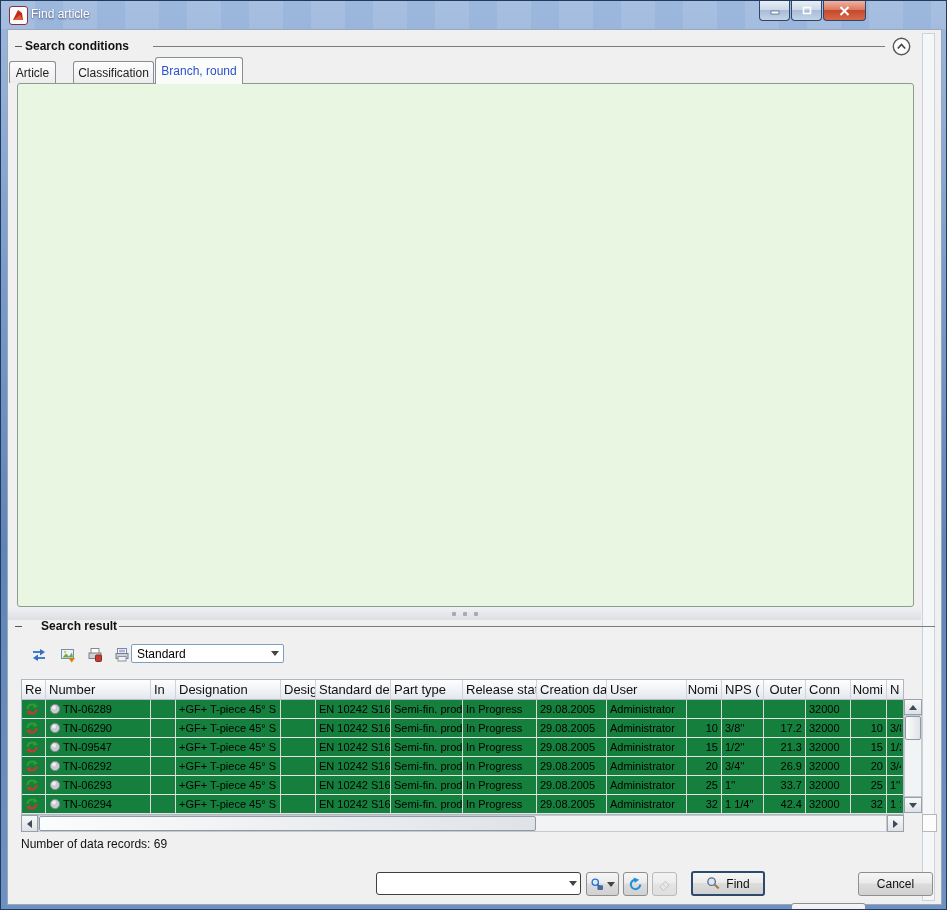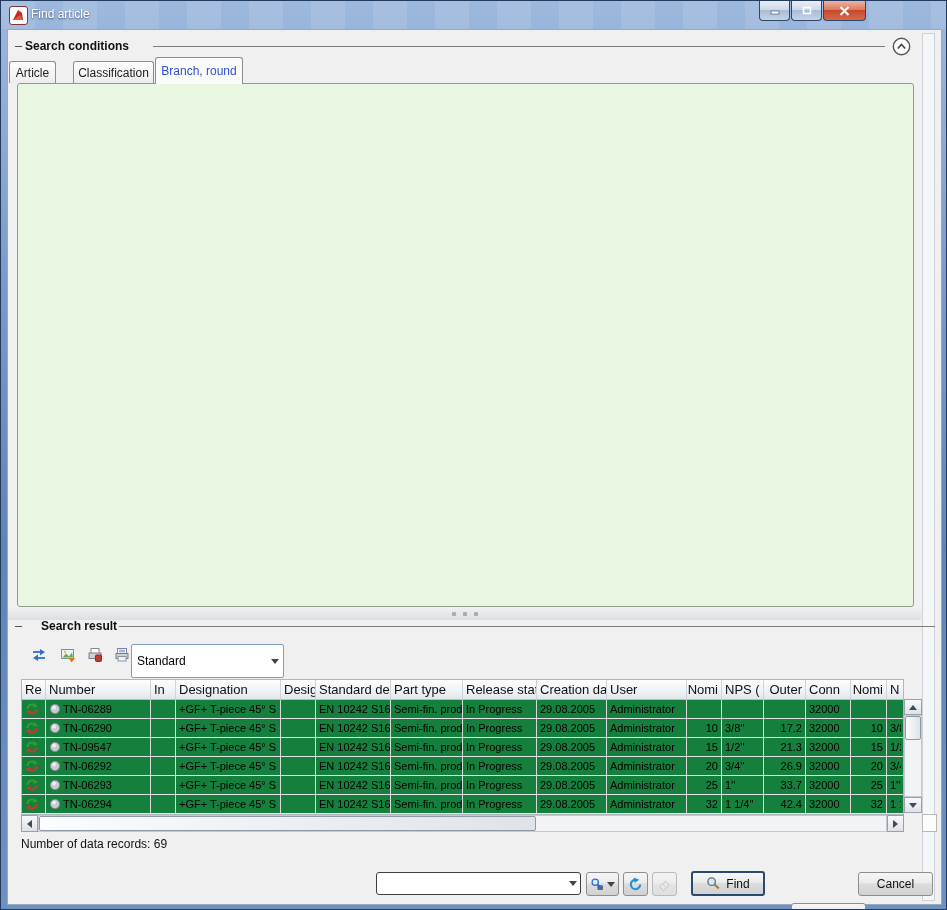--- a/index.html
+++ b/index.html
@@ -41,21 +41,21 @@
   .combo{position:absolute;background:#fff;border:1px solid #3f3f3f;border-radius:3px;height:19px;box-sizing:border-box;
     font-size:12px;display:flex;align-items:center;}
   .combo .val{flex:1;padding:0 4px;overflow:hidden;white-space:nowrap;}
   .combo .arrow-box{width:15px;height:100%;border-left:1px solid #aaa;display:flex;align-items:center;justify-content:center;}
   .tri{width:0;height:0;border-left:4px solid transparent;border-right:4px solid transparent;border-top:5px solid #444;}
   
   .splitter{left:7px;top:607px;width:913px;height:12px;background:linear-gradient(#eef0f3,#dcdee3);display:flex;align-items:center;justify-content:center;gap:7px;}
   .sdot{width:4px;height:4px;background:#a7abb2;border-radius:1px;}
   
   .tbtn{position:absolute;width:26px;height:24px;display:flex;align-items:center;justify-content:center;border:1px solid transparent;border-radius:2px;}
-  .tb-combo{left:130px;top:643px;width:153px;height:34px;background:#fff;border:1px solid #7d9ebd;border-radius:2px;box-sizing:border-box;
+  .tb-combo{left:130px;top:643px;width:153px;height:19px;background:#fff;border:1px solid #7d9ebd;border-radius:2px;box-sizing:border-box;
     display:flex;align-items:center;font-size:12px;}
   
   .table{left:20px;top:678px;width:883px;border:1px solid #b0b6bd;background:#fff;box-sizing:border-box;z-index:2;}
   .thead{display:flex;height:20px;background:linear-gradient(#fefefe,#eef1f5 60%,#e3e7ed);border-bottom:1px solid #b9bec6;box-sizing:border-box;}
   .th{box-sizing:border-box;border-right:1px solid #cfd4da;font-size:13px;color:#111;display:flex;align-items:center;padding:0 3px;overflow:hidden;white-space:nowrap;flex:none;}
   .trow{display:flex;height:19px;border-bottom:1px solid #e4e4e4;box-sizing:border-box;background:#15803d;}
   .td{box-sizing:border-box;border-right:1px solid #d9d9d9;font-size:11px;color:#000;display:flex;align-items:center;padding:0 3px;overflow:hidden;white-space:nowrap;flex:none;gap:2px;}
   .c0{width:24px}.c1{width:105px}.c2{width:25px}.c3{width:105px}.c4{width:35px}.c5{width:75px}.c6{width:72px}.c7{width:74px}
   .c8{width:70px}.c9{width:80px}.c10{width:35px}.c11{width:42px}.c12{width:42px}.c13{width:45px}.c14{width:36px}.c15{width:14px;border-right:none}
   .c10,.c12,.c14{justify-content:flex-end;}

